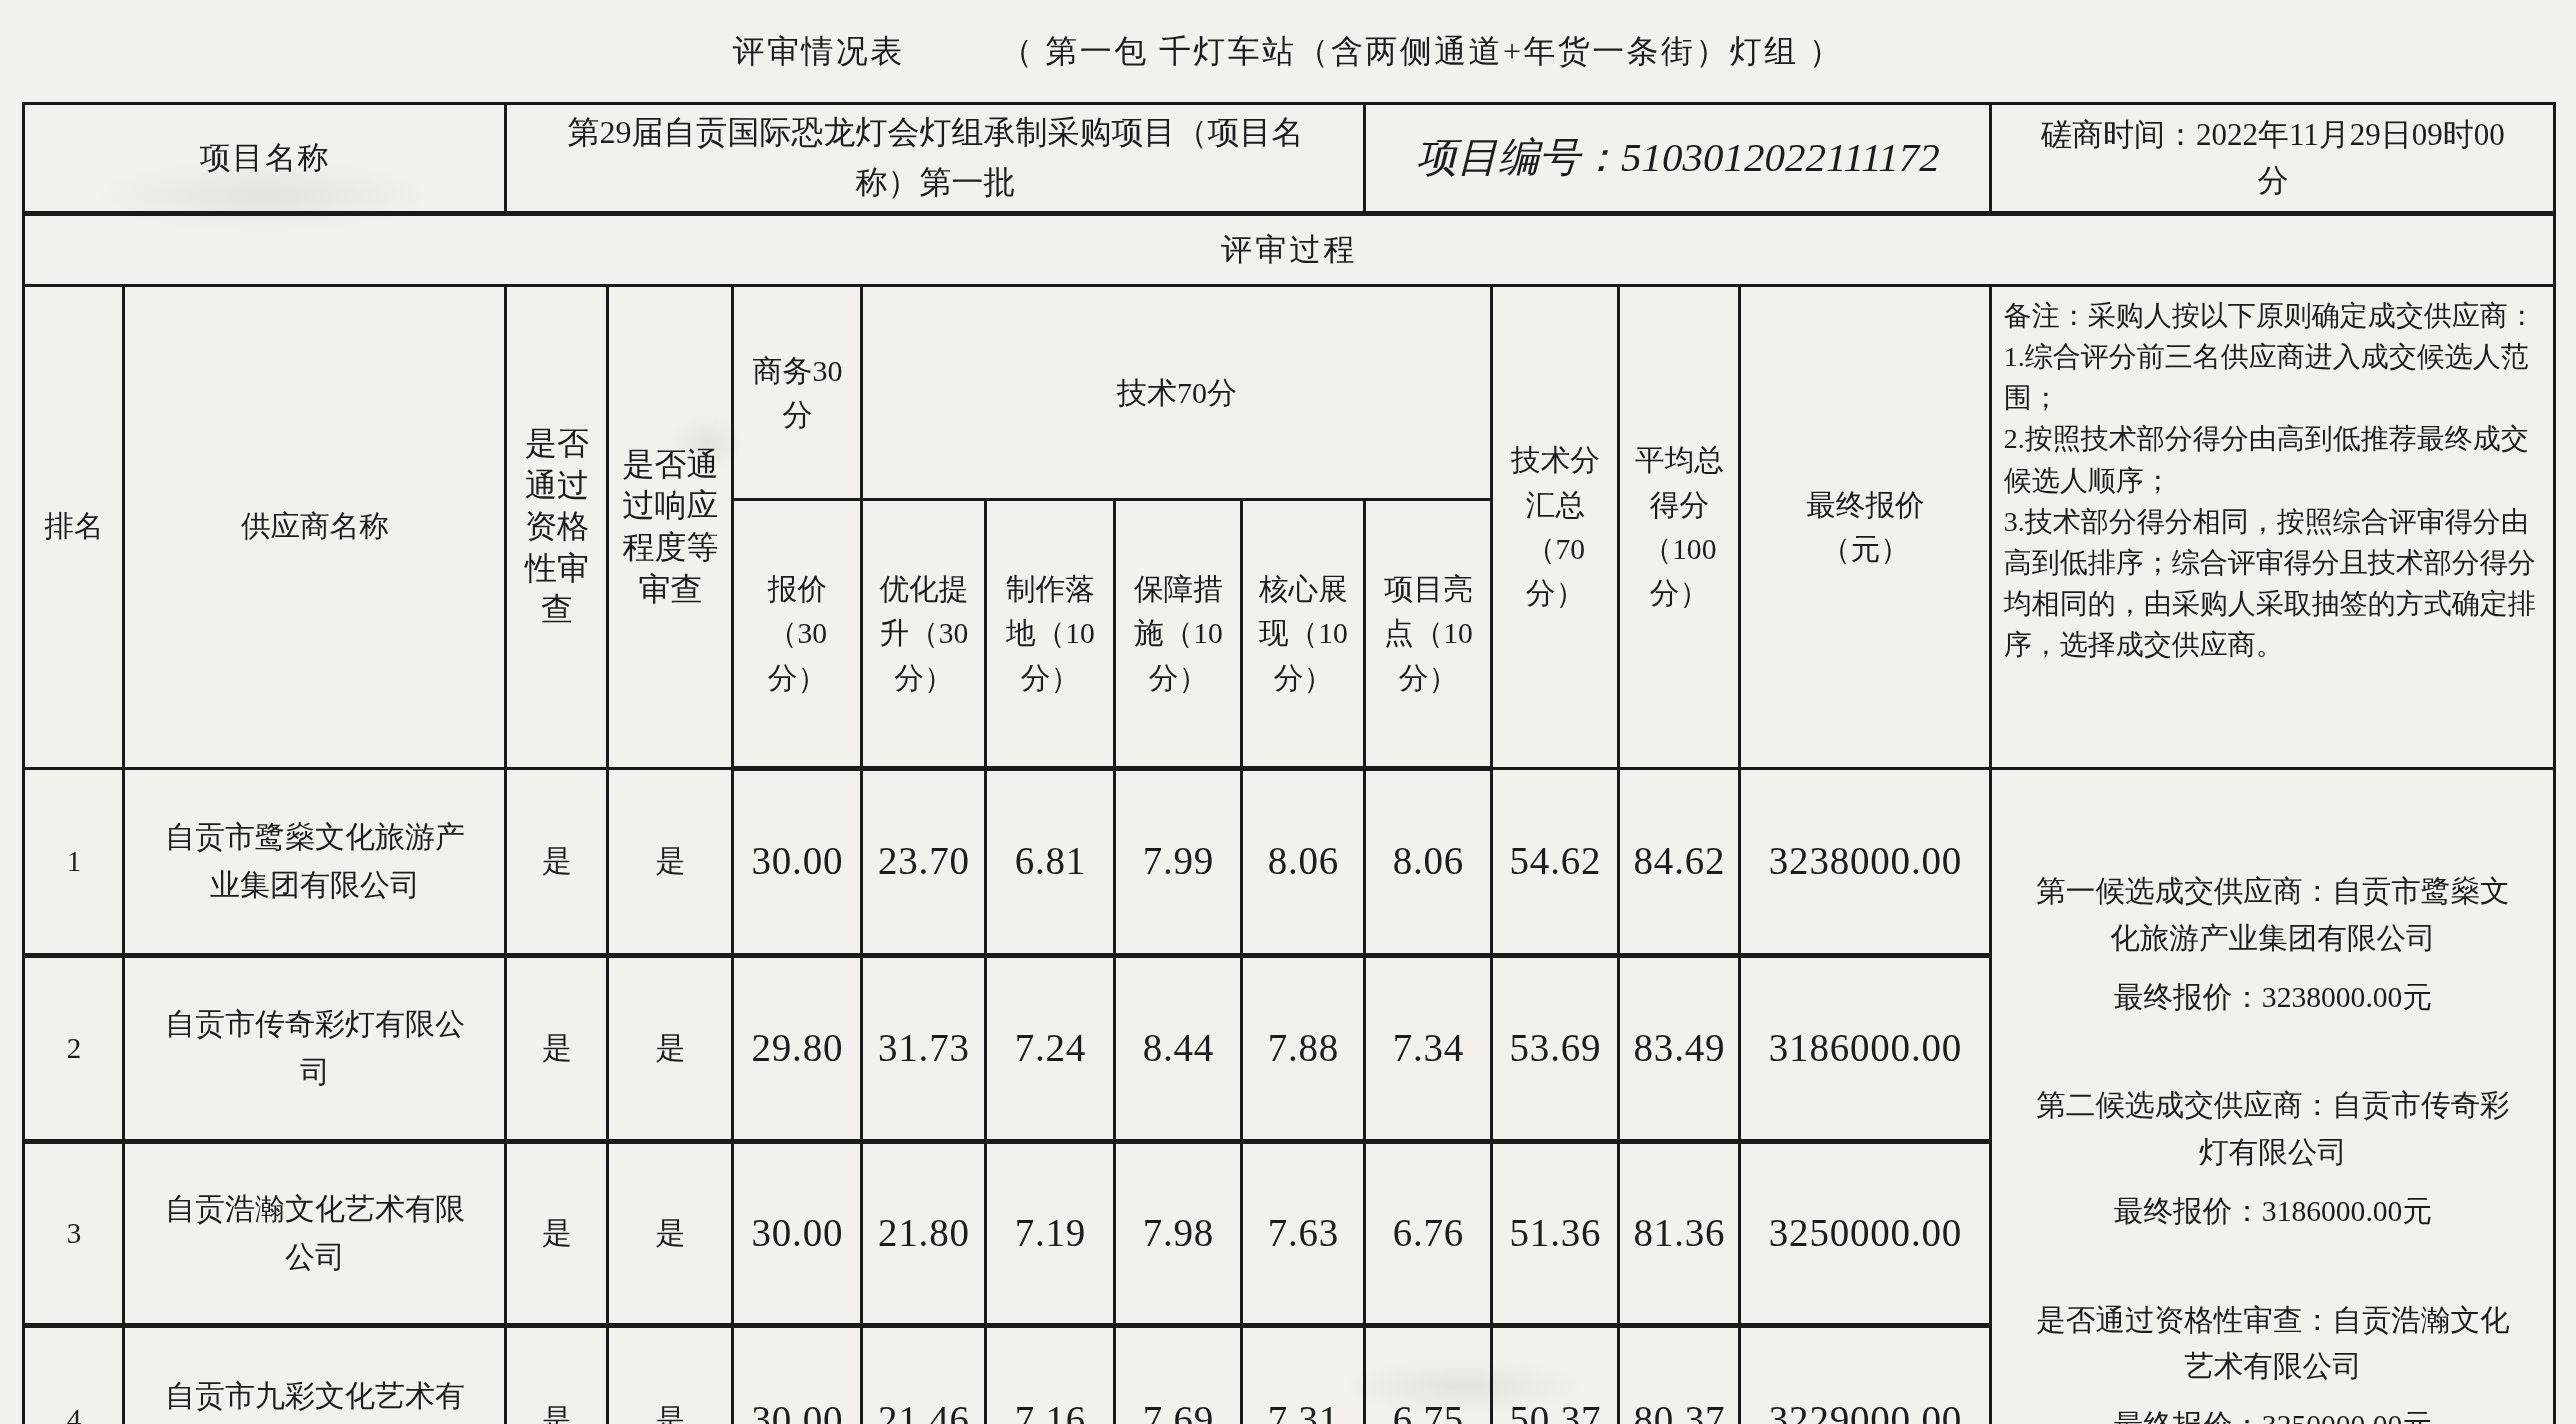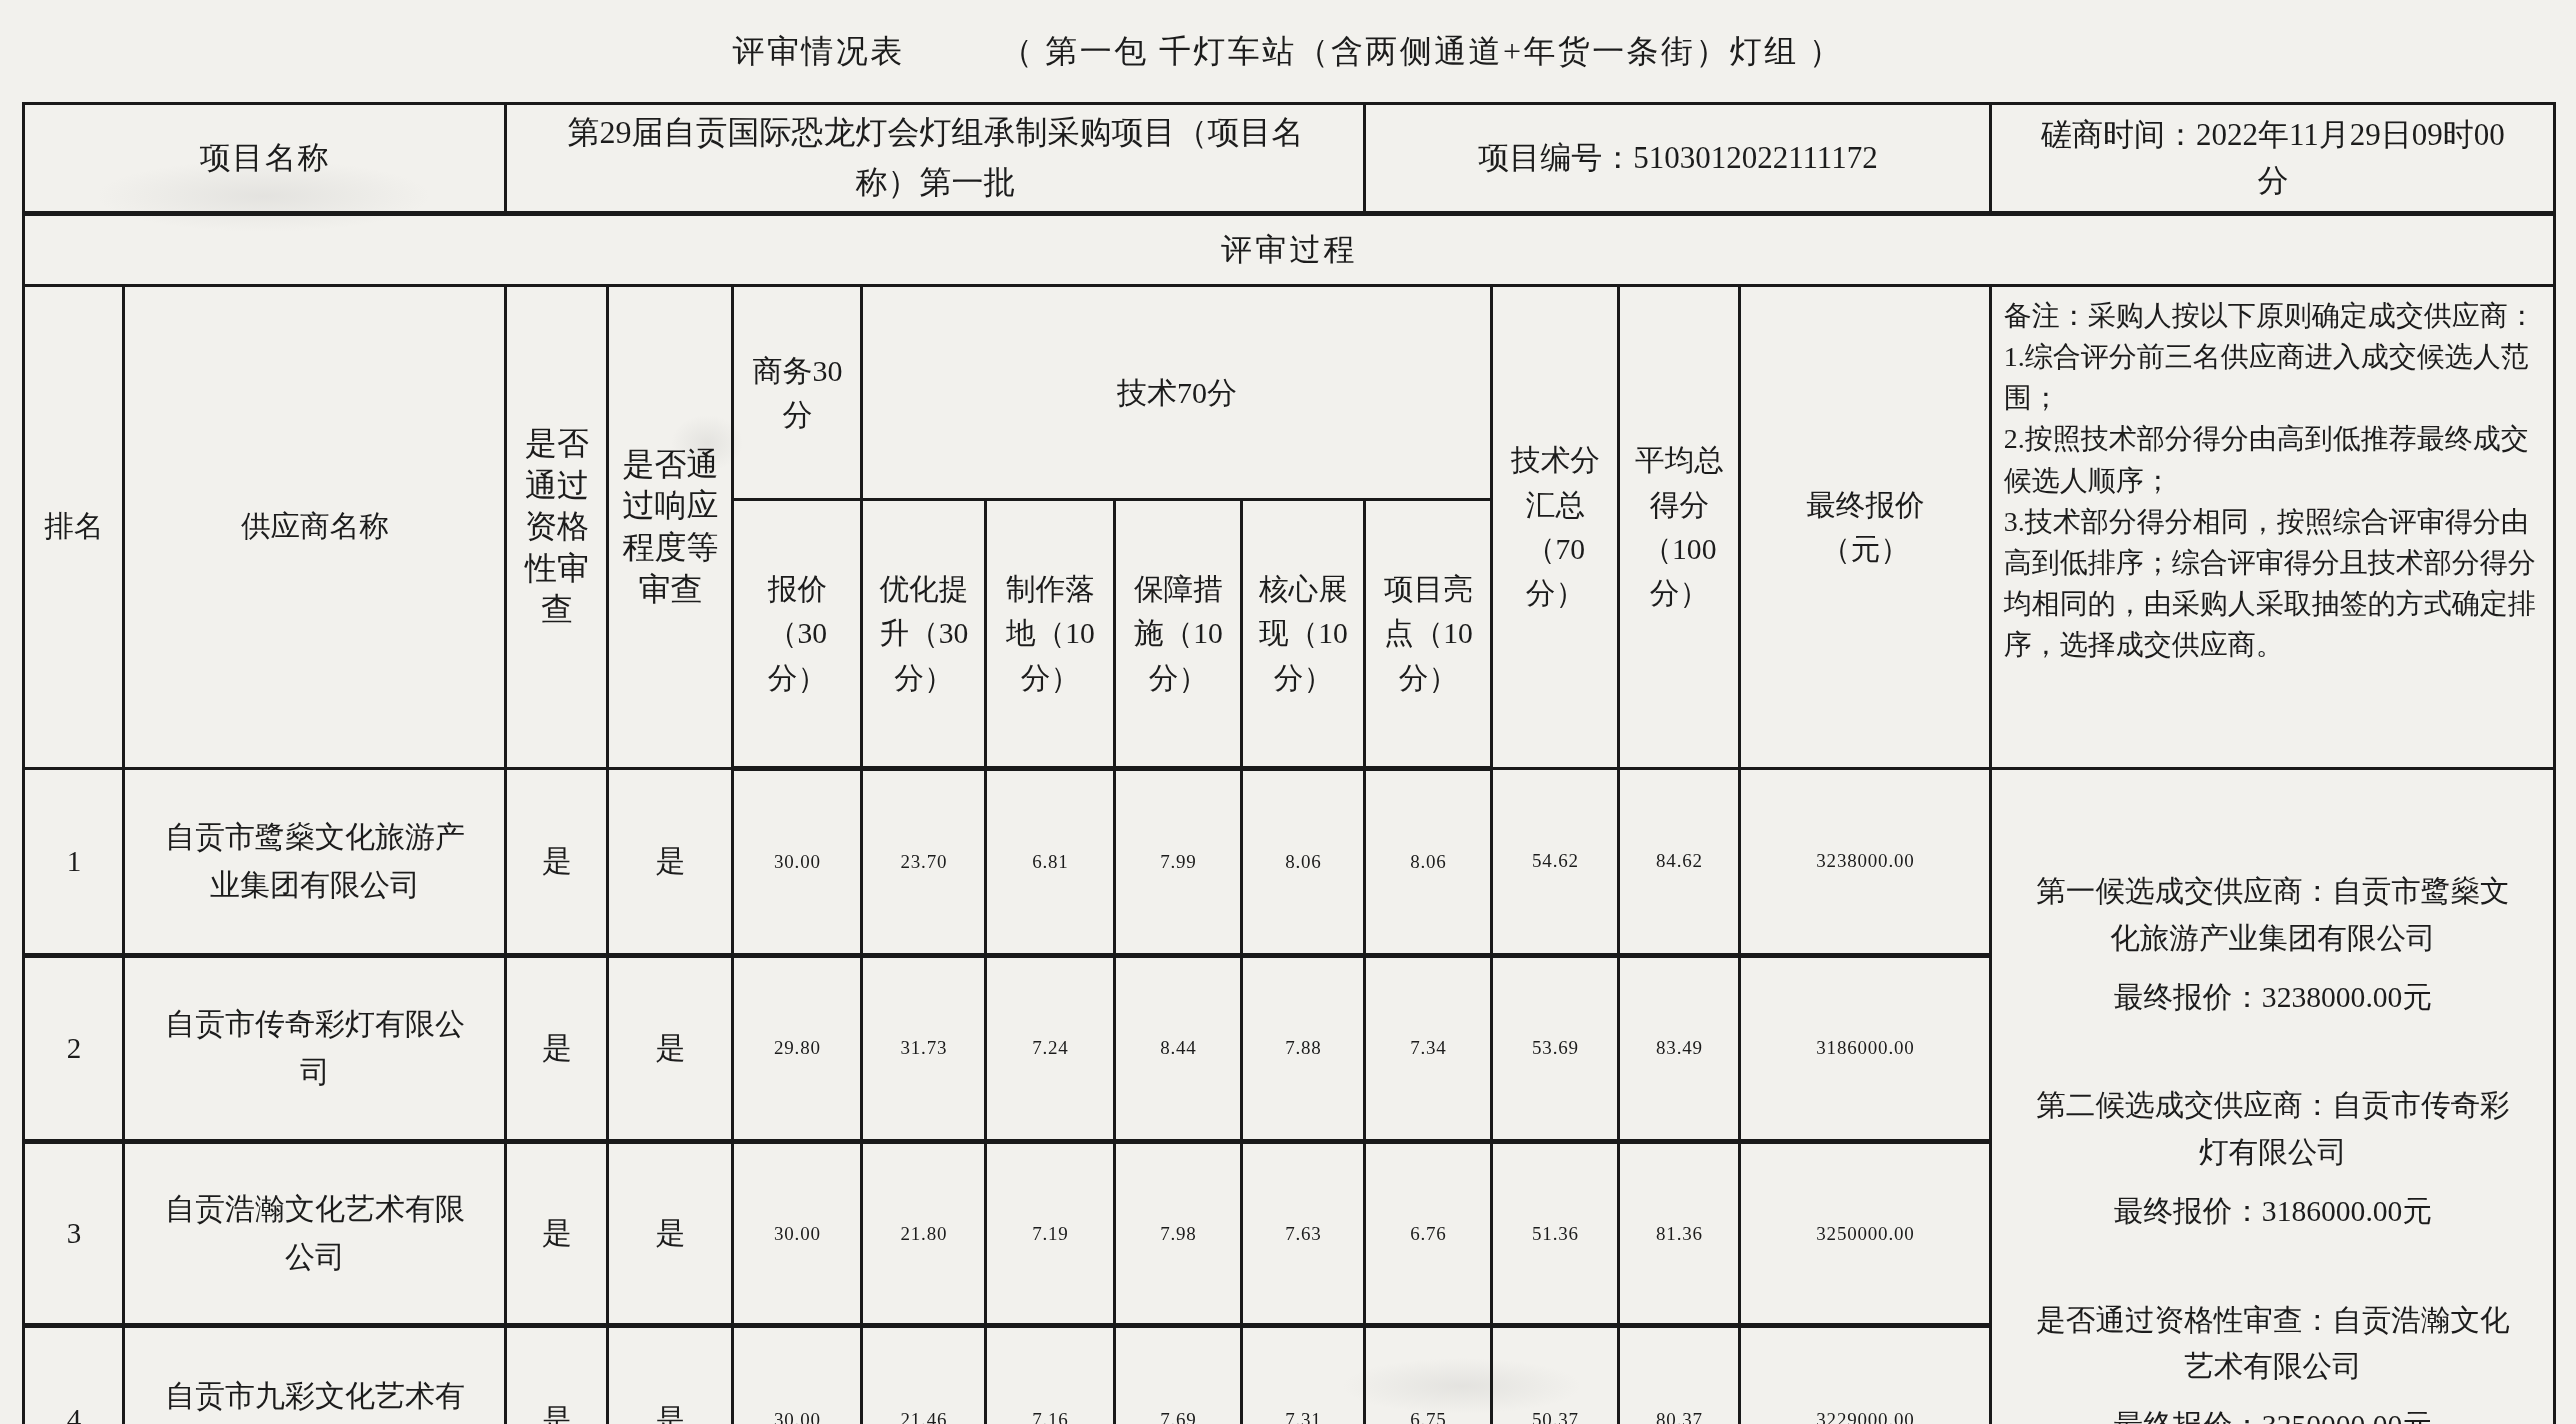--- a/index.html
+++ b/index.html
@@ -28,32 +28,32 @@
   td{
     border:3.2px solid #1a1a1a;
     text-align:center;vertical-align:middle;
     font-size:29.6px;line-height:1.35;
     padding:0 8px;overflow:hidden;
     word-break:normal;
   }
   tr.heavy td{border-bottom-width:5.6px;}
   td.projlabel{font-size:31px;letter-spacing:1.6px;}
   td.projvalue{font-size:32px;padding:0 56px;line-height:1.55;}
-  td.projno{font-size:31px;padding:0 16px;}
+  td.projno{font-size:41px;padding:0 16px;font-style:italic;}
   td.meeting{font-size:31px;padding:0 46px;line-height:1.5;}
   td.process{font-size:31px;letter-spacing:3.2px;}
   td.ghead{font-size:30px;padding:0 9.6px;line-height:1.45;}
   td.vhead2{font-size:32px;padding:0 9.6px;line-height:1.3;}
   td.vhead3{font-size:32px;padding:0 6.4px;line-height:1.3;}
   td.subhead{font-size:29.6px;padding:0 4.8px;line-height:1.5;}
   td.pre{white-space:pre-line;}
   td.rank{font-size:29px;}
   td.supplier{font-size:30px;padding:16px 28px;line-height:1.6;}
   td.pass{font-size:30px;}
-  td.num{font-size:19px;letter-spacing:0.8px;}
+  td.num{font-size:39px;letter-spacing:0.8px;}
   td.remark-cell{
     vertical-align:top;text-align:left;
     font-size:28px;line-height:1.47;
     padding:8px 11.2px 0 11.2px;
   }
   td.remark-cell p{margin:0;}
   td.cand-cell{
     vertical-align:top;text-align:center;
     font-size:29.6px;line-height:1.58;
     padding:86px 19px 0 19px;

